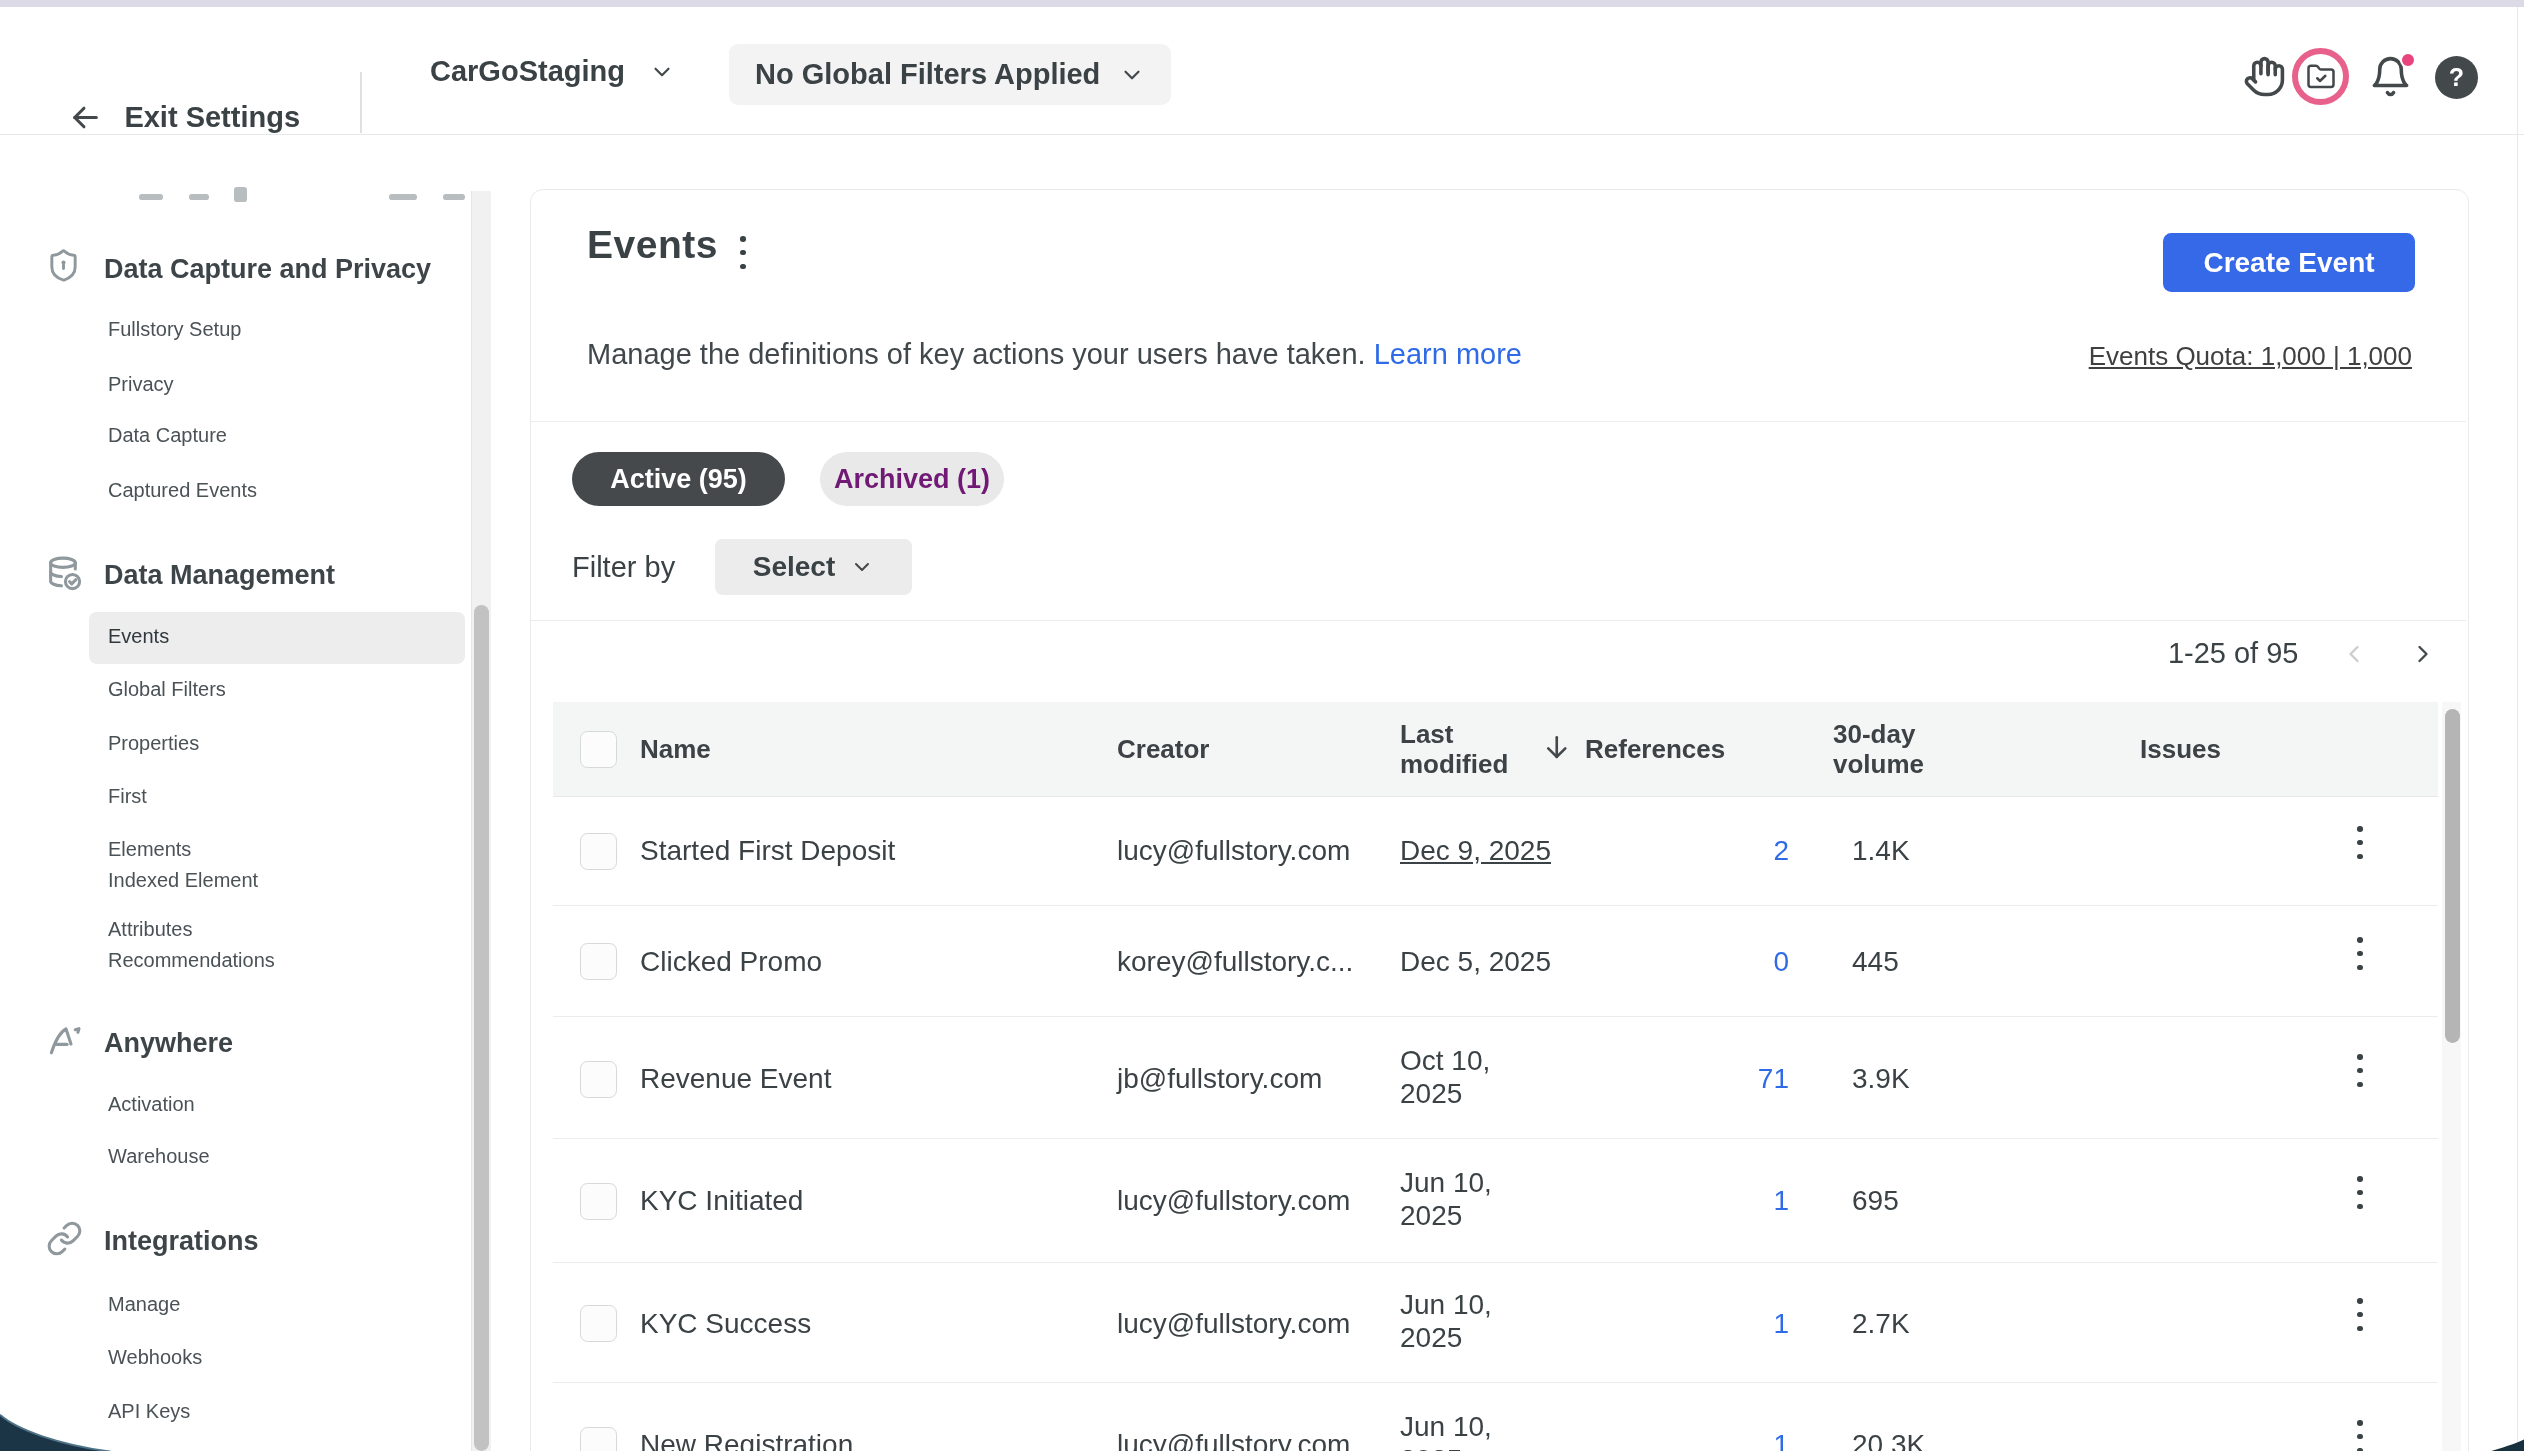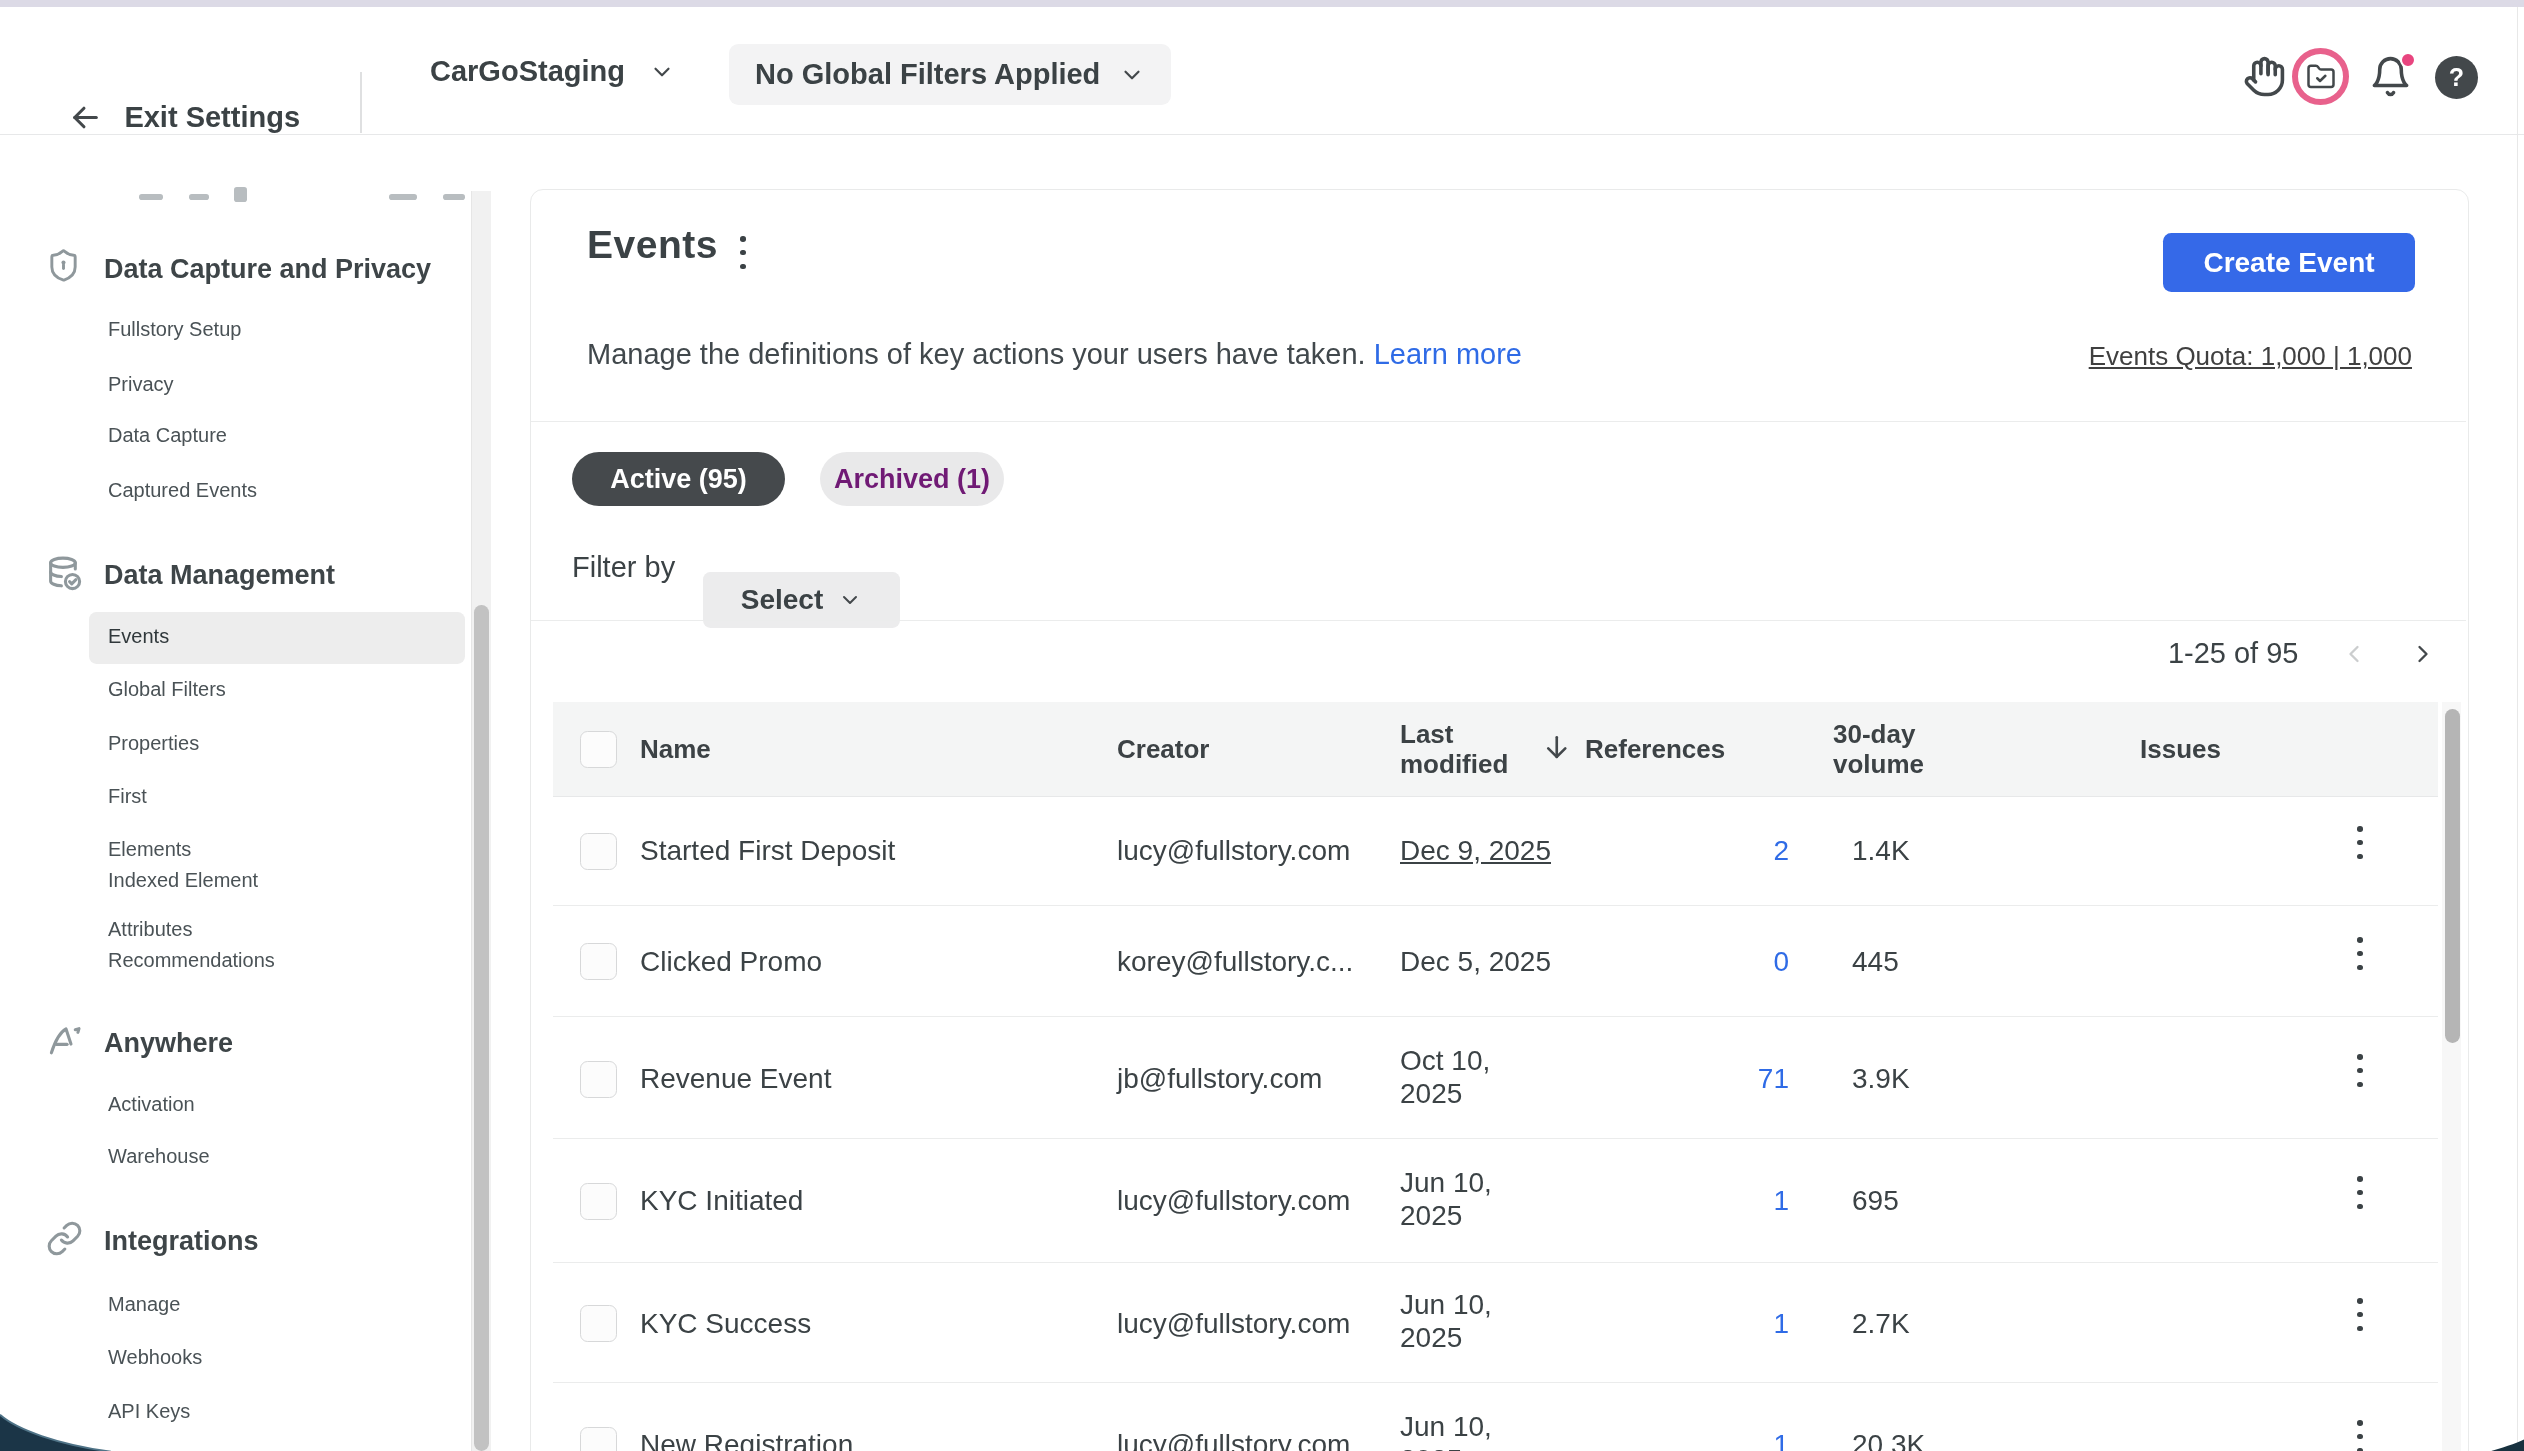--- a/index.html
+++ b/index.html
@@ -44,22 +44,22 @@
   #subtitle a { color:#2f6be6; text-decoration:none; cursor:pointer; }
   #create-btn { left:1632px; top:43px; width:252px; height:59px; background:#3569e8; border:none;
     border-radius:8.3px; color:#fff; font-size:28px; font-weight:700; font-family:inherit; cursor:pointer; }
   #quota { right:56px; top:151px; font-size:26px; color:#404040; text-decoration:underline; cursor:pointer; }
   .hdiv { left:0; width:1935px; height:0; border-top:1.9px solid #ebecec; }
   .tab-pill { position:absolute; top:262px; height:54px; border-radius:27px; font-size:27px; font-weight:700;
     display:flex; align-items:center; justify-content:center; cursor:pointer; }
   #tab-active { left:41px; width:213px; background:#45494c; color:#fff; }
   #tab-archived { left:289px; width:184px; background:#e9e9ea; color:#701a75; }
   #filter-label { left:41px; top:361px; font-size:29px; color:#3b4245; }
-  #select-btn { left:172px; top:349px; width:197px; height:56px; background:#ececed; border-radius:7.4px;
-    display:flex; align-items:center; justify-content:center; gap:15px; font-size:28px; font-weight:700; cursor:pointer;margin-top:33px; }
+  #select-btn { left:184px; top:349px; width:197px; height:56px; background:#ececed; border-radius:7.4px;
+    display:flex; align-items:center; justify-content:center; gap:15px; font-size:28px; font-weight:700; cursor:pointer; }
   #search-box { left:382px; top:349px; width:480px; height:56px; background:#f4f4f4; border-radius:7.4px;
     display:flex; align-items:center; padding:0 20.4px; gap:16.7px; }
   #search-box input { border:none; outline:none; background:transparent; font-size:29px; width:371px;
     font-family:inherit; color:#3b4245; }
   #search-box input::placeholder { color:#99a1a5; }
   #pager { right:31.5px; top:447px; display:flex; align-items:center; gap:41px; font-size:29px; color:#3b4245; }
   .pg-btn { cursor:pointer; }
 
   
   #thead { left:22px; top:512px; width:1885px; height:95px; background:#f4f5f5; border-bottom:1.9px solid #e7e8e9; }

